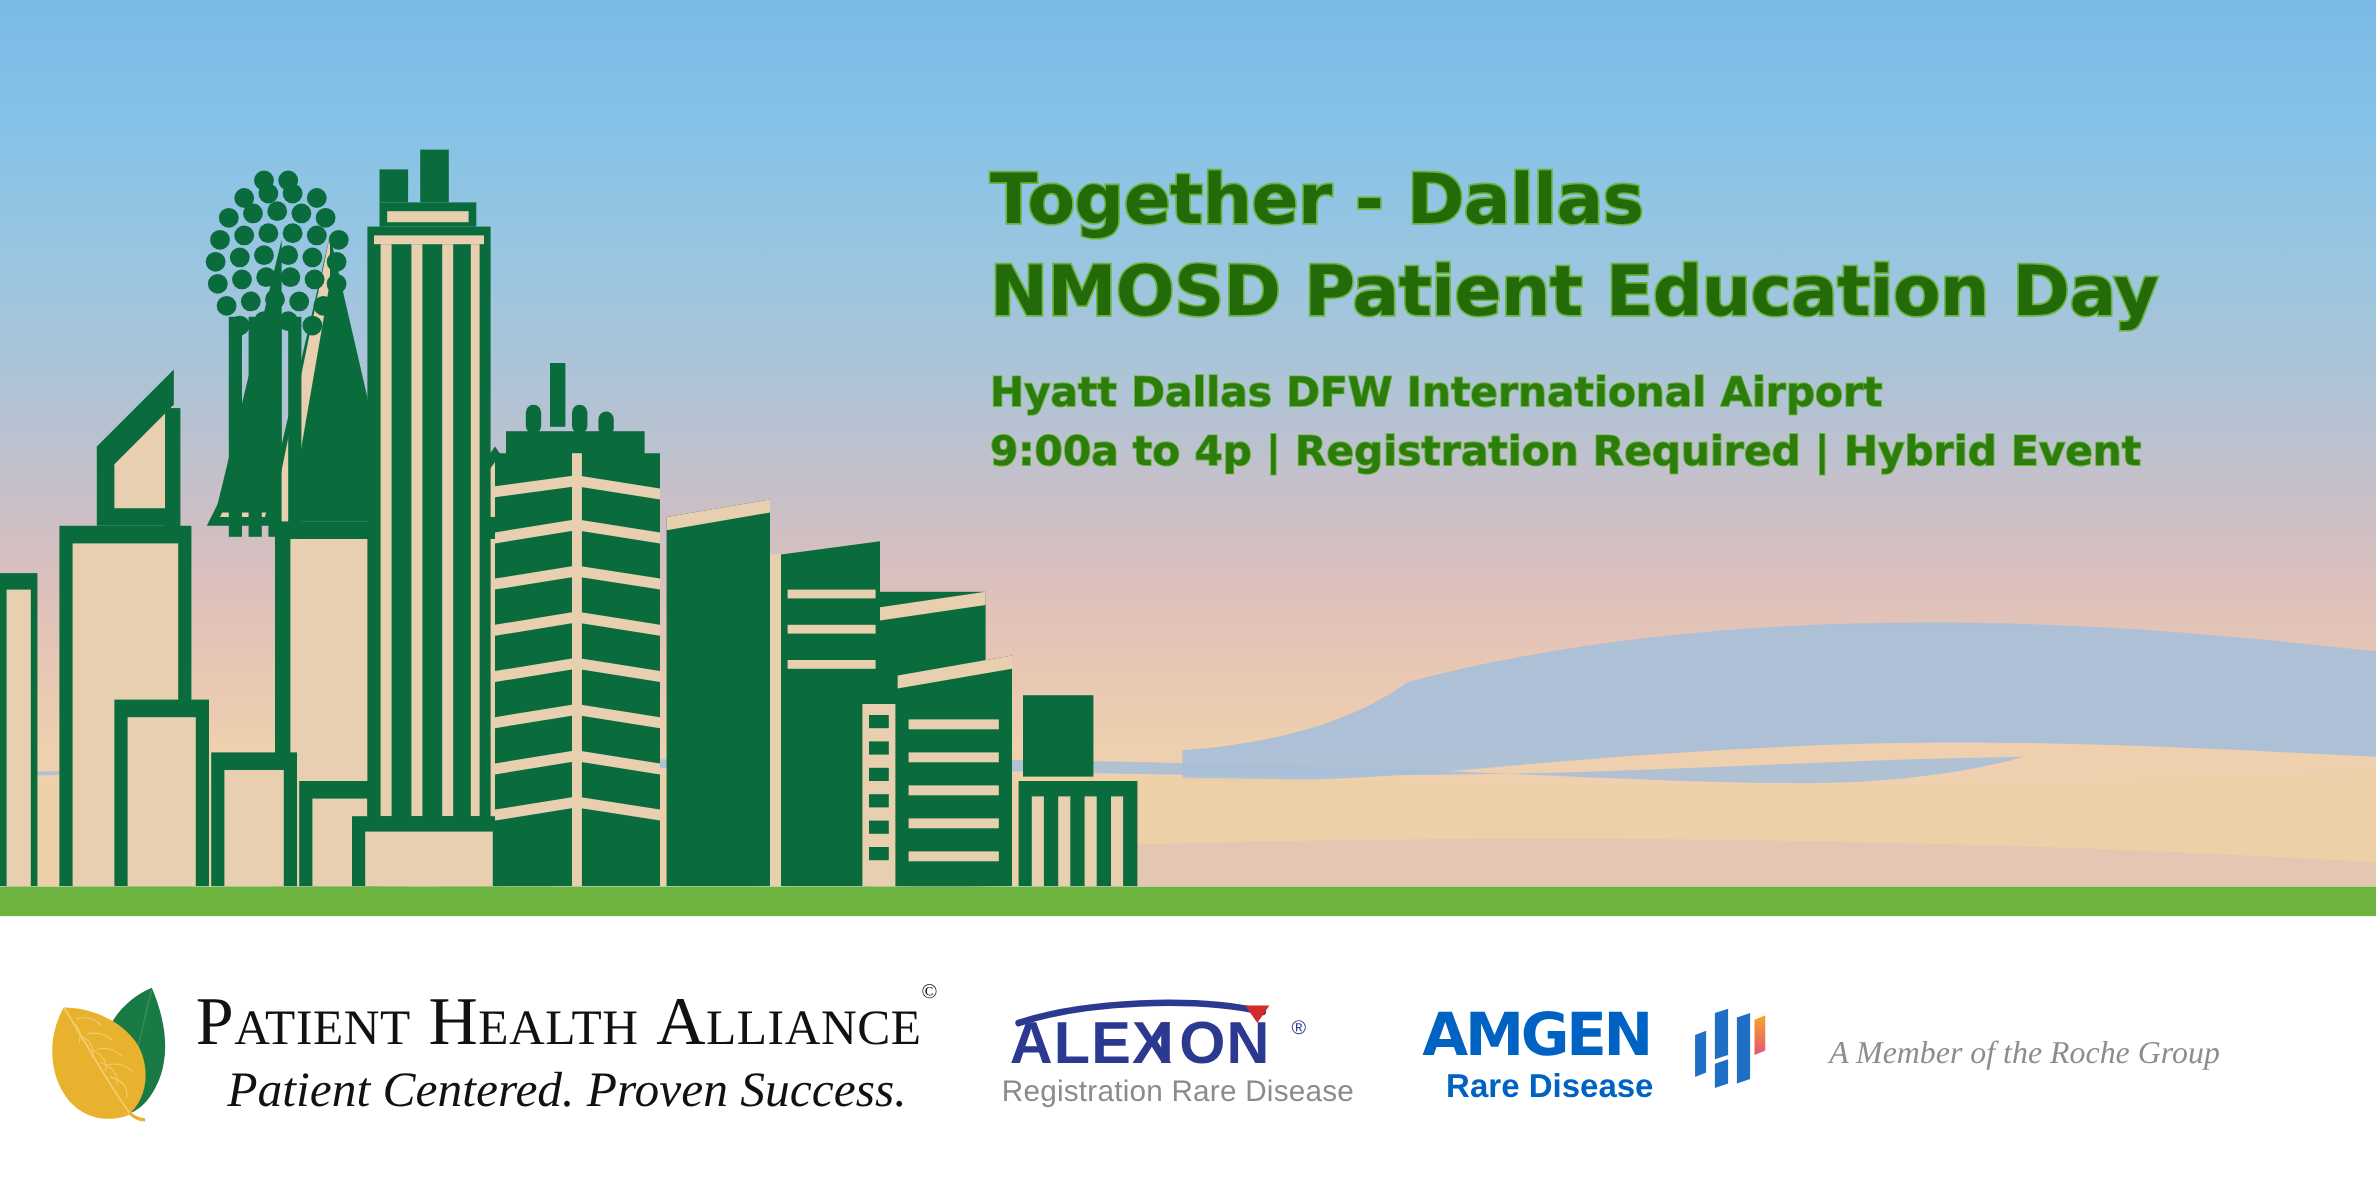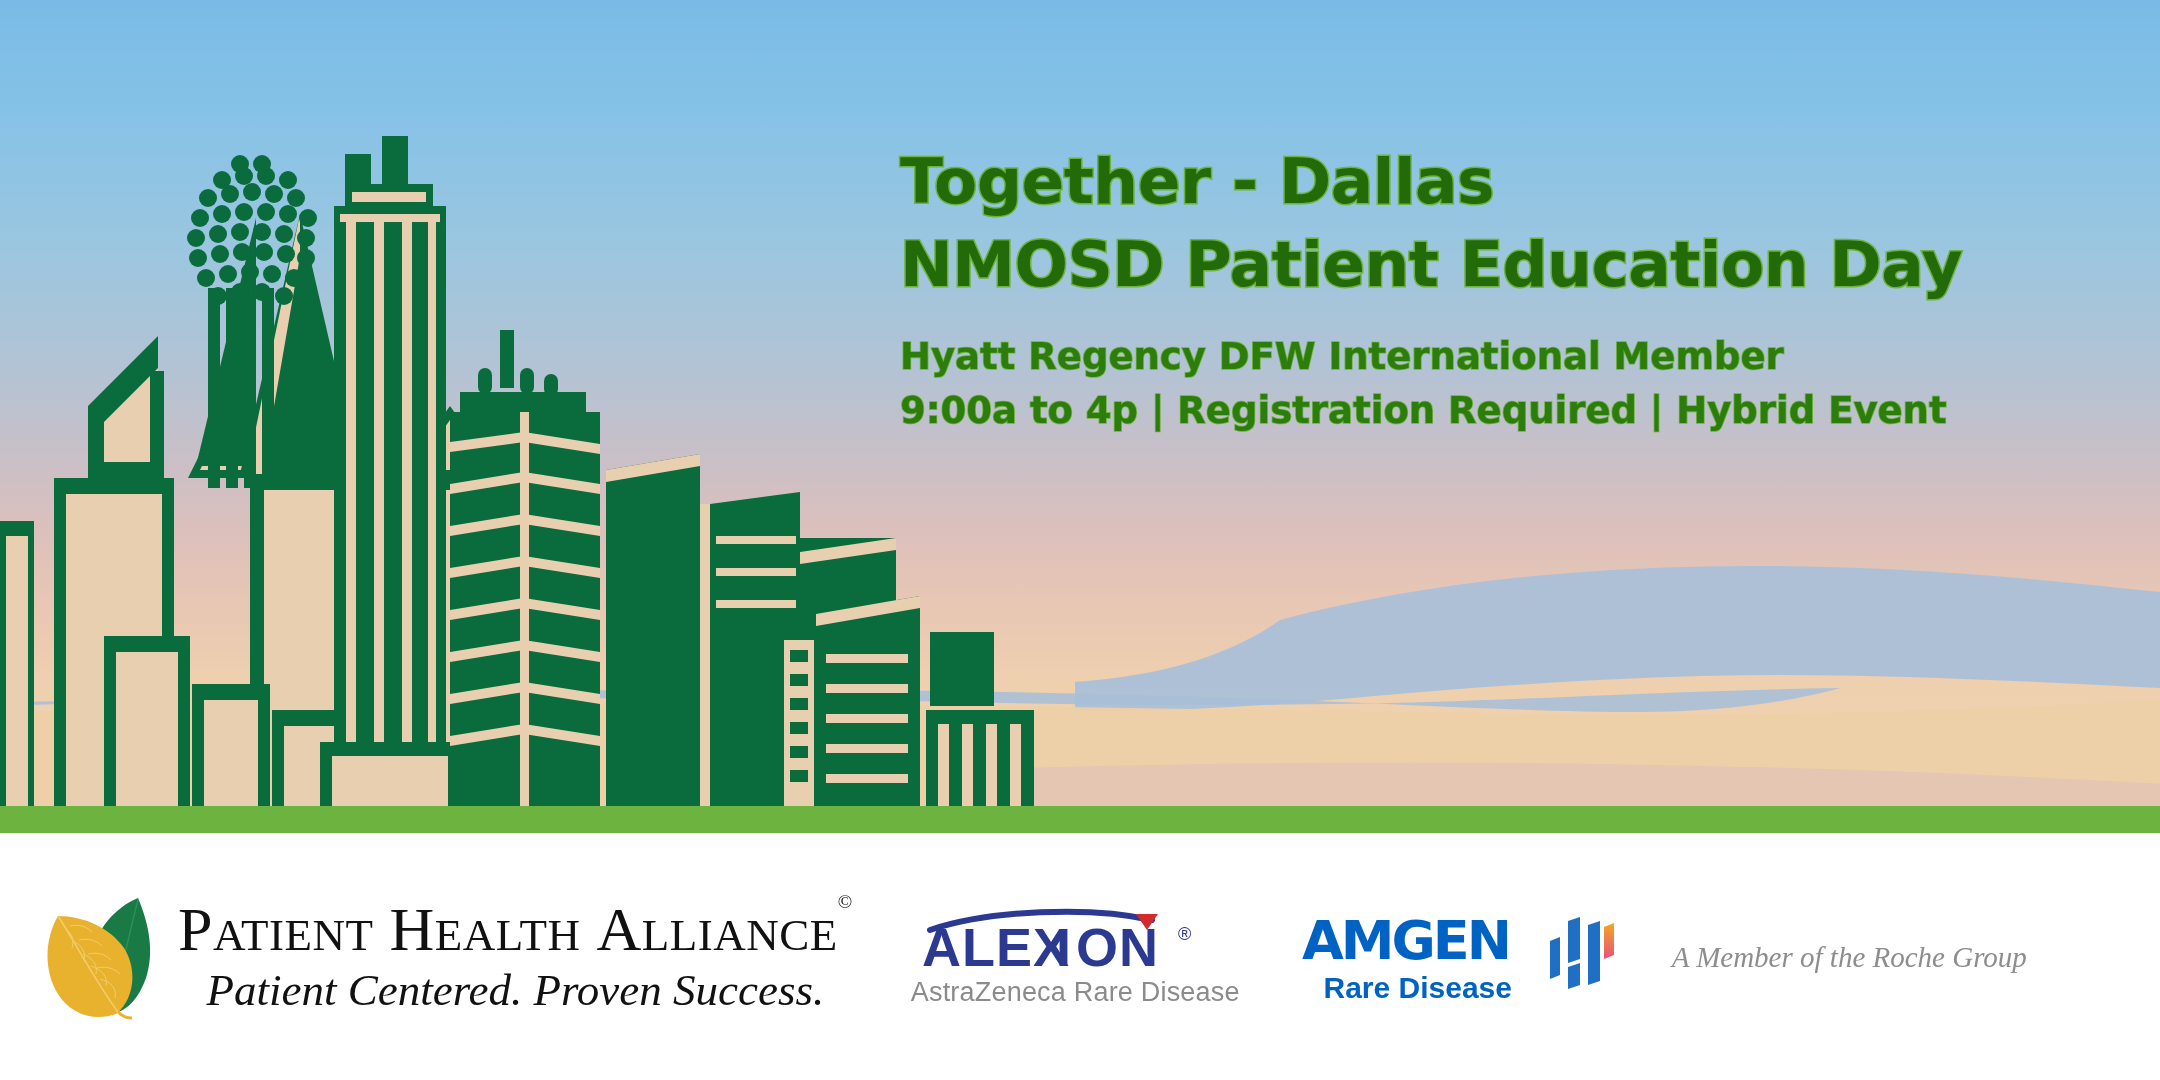--- a/index.html
+++ b/index.html
@@ -283,21 +283,21 @@
           <rect x="986" y="618" width="11" height="82"></rect>
           <rect x="1010" y="618" width="11" height="82"></rect>
         </g>
       </g>
     </svg>
 
     <div class="text-block">
       <div class="headline">Together - Dallas</div>
       <div class="headline l2">NMOSD Patient Education Day</div>
       <div class="sub-wrap">
-        <div class="subline">Hyatt Regency DFW International Member</div>
+        <div class="subline">Hyatt Dallas DFW International Airport</div>
         <div class="subline">9:00a to 4p | Registration Required | Hybrid Event</div>
       </div>
     </div>
   </div>
 
   <div class="ground"></div>
 
   <div class="footer">
 
     <div class="logo pha">
@@ -333,21 +333,21 @@
       <div class="alexion-word">
         <svg width="310" height="68" viewBox="0 0 310 68">
           <path d="M10 24 C70 4,170 0,232 14" stroke="#2b3990" stroke-width="6" fill="none" stroke-linecap="round"></path>
           <path d="M216 8 L238 8 L227 24 Z" fill="#d32b2b"></path>
           <text x="2" y="60" font-family="Liberation Sans, sans-serif" font-weight="bold" font-size="54" fill="#2b3990" letter-spacing="1">ALEX</text>
           <text x="136" y="60" font-family="Liberation Sans, sans-serif" font-weight="bold" font-size="54" fill="#2b3990" letter-spacing="1">I</text>
           <text x="156" y="60" font-family="Liberation Sans, sans-serif" font-weight="bold" font-size="54" fill="#2b3990" letter-spacing="1">ON</text>
           <text x="258" y="34" font-family="Liberation Sans, sans-serif" font-size="18" fill="#2b3990">®</text>
         </svg>
       </div>
-      <div class="alexion-sub">AstraZeneca Rare Disease</div>
+      <div class="alexion-sub">Registration Rare Disease</div>
     </div>
 
     <div class="logo amgen">
       <div class="amgen-col">
         <div class="amgen-word">
           <svg width="232" height="60" viewBox="0 0 232 60">
             <text x="0" y="50" font-family="DejaVu Sans, sans-serif" font-weight="bold" font-size="54" fill="#0063c3" letter-spacing="-3">AMGEN</text>
           </svg>
         </div>
         <div class="amgen-sub">Rare Disease</div>

